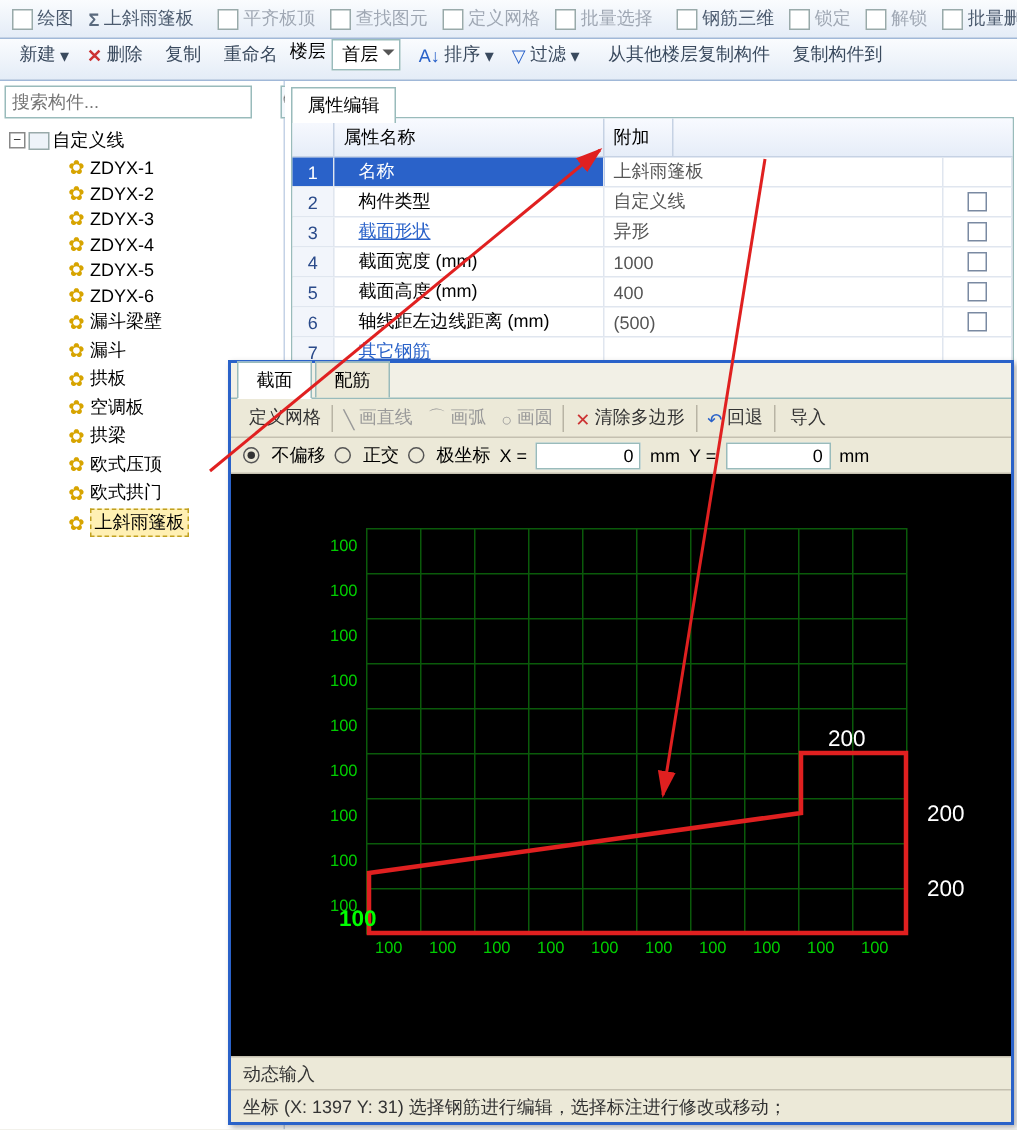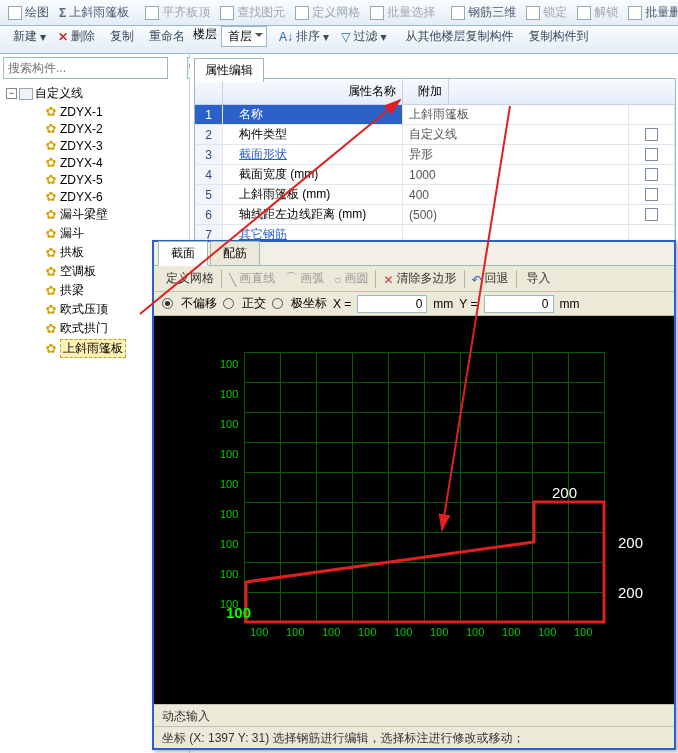--- a/index.html
+++ b/index.html
@@ -28,21 +28,21 @@
 .tree-row .pict { width: 14px; height: 12px; border: 1px solid #9aa; background: #eef3f9; }
 .tree-row .gear { color: #d7a400; font-size: 13px; width: 14px; text-align: center; }
 .tree-row.child { padding-left: 42px; }
 .tree-row.root { padding-left: 4px; }
 .tree-row.sel span.lbl { background: #fff0b3; border: 1px dashed #c0a020; padding: 0 2px; }
 
 .right { flex: 1; position: relative; background: #fff; }
 .panel-tab { position: absolute; left: 4px; top: 4px; background: #fff; border: 1px solid #9bb; border-bottom: none; padding: 3px 10px; z-index: 2; }
 .prop-table { position: absolute; left: 4px; top: 24px; right: 2px; border: 1px solid #9bb; background: #fff; }
 .prop-table .hdr { display: flex; background: linear-gradient(#f8faff,#e6edf8); border-bottom: 1px solid #c6d2e4; }
-.prop-table .hdr .cell { padding: 4px 6px; border-right: 1px solid #c6d2e4; text-align: right; font-family: Liberation Mono, monospace; }
+.prop-table .hdr .cell { padding: 4px 6px; border-right: 1px solid #c6d2e4; text-align: left; font-family: Liberation Mono, monospace; }
 .prop-table .hdr .c0 { width: 28px; }
 .prop-table .hdr .c1 { width: 180px; }
 .prop-table .hdr .c2 { flex: 1; color: #c0392b; font-weight: bold; }
 .prop-table .hdr .c3 { width: 46px; }
 .prop-table .row { display: flex; border-bottom: 1px solid #e0e6ef; height: 20px; align-items: stretch; }
 .prop-table .row .cell { padding: 2px 6px; border-right: 1px solid #e0e6ef; display: flex; align-items: center; }
 .prop-table .row .c0 { width: 28px; justify-content: center; background: #f2f5fb; color: #2a4a8a; }
 .prop-table .row .c1 { width: 180px; padding-left: 16px; }
 .prop-table .row .c2 { flex: 1; color: #555; }
 .prop-table .row .c3 { width: 46px; justify-content: center; }
@@ -268,21 +268,21 @@
           <div class="row">
             <div class="cell c0">4</div>
             <div class="cell c1">截面宽度 (mm)</div>
             <div class="cell c2">1000</div>
             <div class="cell c3">
               <span class="chk"></span>
             </div>
           </div>
           <div class="row">
             <div class="cell c0">5</div>
-            <div class="cell c1">上斜雨篷板 (mm)</div>
+            <div class="cell c1">截面高度 (mm)</div>
             <div class="cell c2">400</div>
             <div class="cell c3">
               <span class="chk"></span>
             </div>
           </div>
           <div class="row">
             <div class="cell c0">6</div>
             <div class="cell c1">轴线距左边线距离 (mm)</div>
             <div class="cell c2">(500)</div>
             <div class="cell c3">

